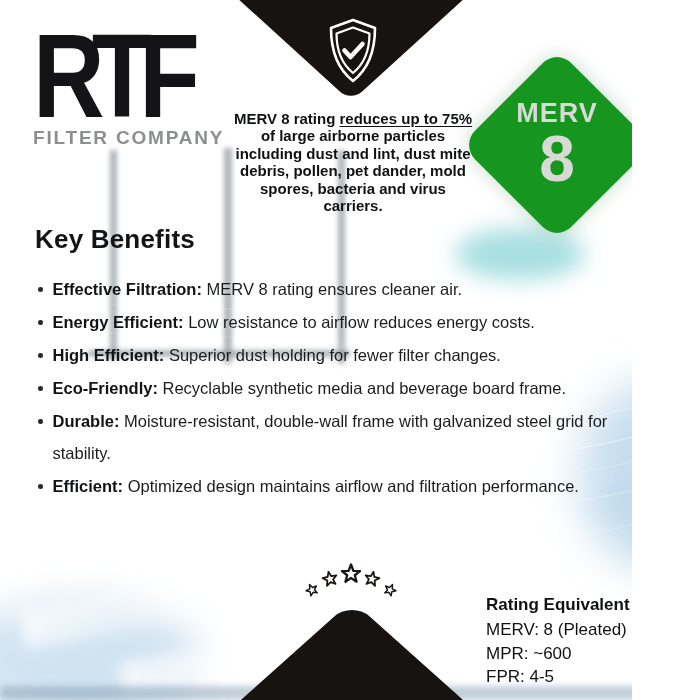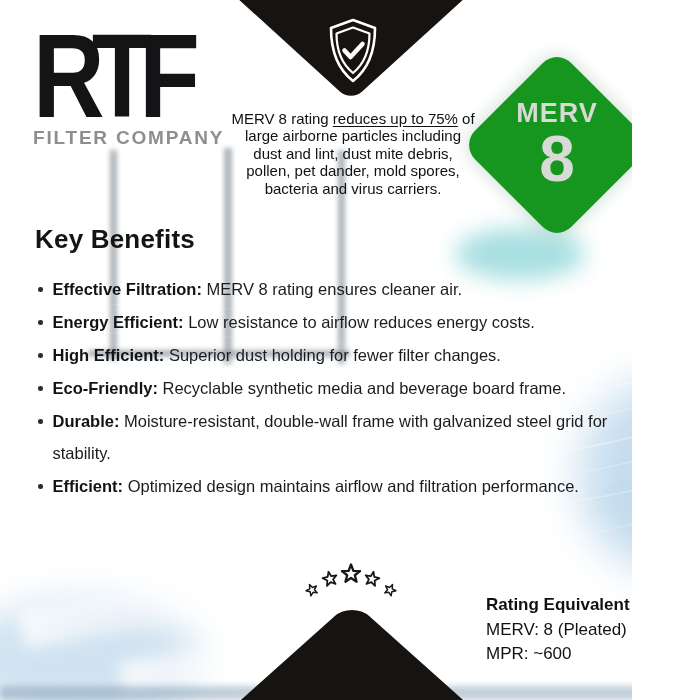--- a/index.html
+++ b/index.html
@@ -62,21 +62,21 @@
   .top-banner {
     position:absolute; left:270px; top:-94px; width:162px; height:162px;
     background:#171311; border-radius:14px;
     transform:scaleX(1.1) rotate(45deg);
   }
   .shield { position:absolute; left:324px; top:17px; }
 
   
   .description {
     position:absolute; left:231px; top:110px; width:244px;
-    font-size:15px; line-height:1.16; text-align:center; color:#101113;
+    font-size:15px; line-height:1.16; text-align:center; color:#101113;font-weight:bold;
   }
   .description .ul { text-decoration:underline; text-underline-offset:2px; }
 
   
   .merv-diamond {
     position:absolute; left:489px; top:77px; width:136px; height:136px;
     background:#16961f; border-radius:20px; transform:rotate(45deg);
     box-shadow:0 0 18px rgba(40,110,50,0.25);
   }
   .merv-inner {
@@ -215,15 +215,16 @@
     <use href="#star" transform="translate(31,17) rotate(-12) scale(0.74)"></use>
     <use href="#star" transform="translate(52,12) scale(0.95)"></use>
     <use href="#star" transform="translate(73,17) rotate(12) scale(0.74)"></use>
     <use href="#star" transform="translate(91,28) rotate(25) scale(0.60)"></use>
   </svg>
 
   <div class="rating">
     <div class="rating-title">Rating Equivalent</div>
     <div class="rating-row">MERV: 8 (Pleated)</div>
     <div class="rating-row">MPR: ~600</div>
+    <div class="rating-row">FPR: 4-5</div>
   </div>
 
 </div>
 
 </body></html>

